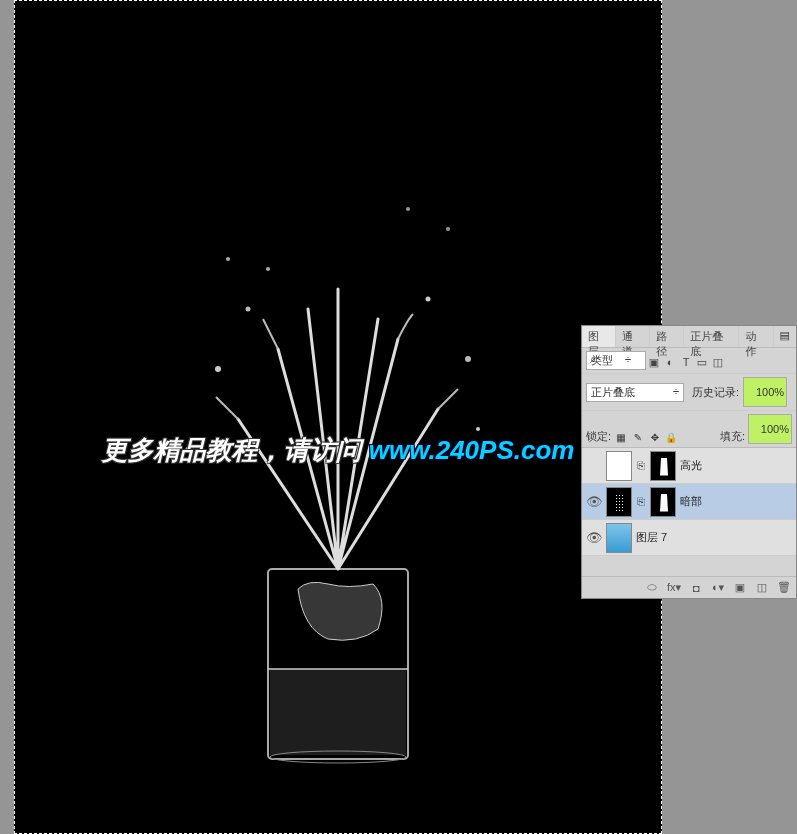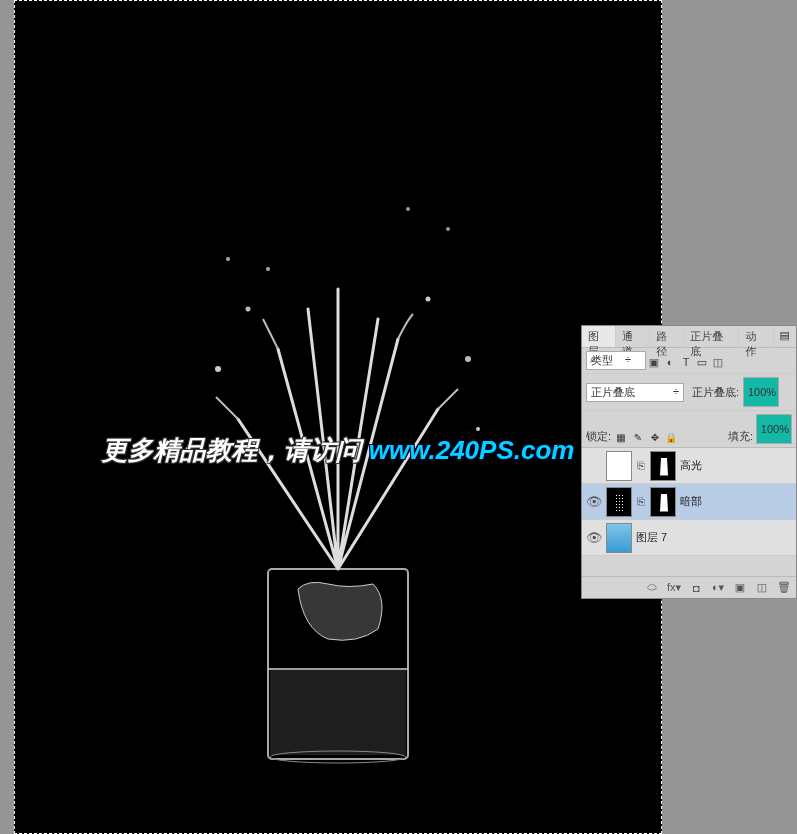--- a/index.html
+++ b/index.html
@@ -120,22 +120,22 @@
   background: #fff;
   padding: 1px 4px;
   font-size: 11px;
   width: 98px;
   display: flex;
   justify-content: space-between;
 }
 .opacity-label { font-size: 11px; margin-left: 4px; }
 .percent-input {
   border: 1px solid #aaa;
-  background: #14b8a6;
-  width: 36px;
+  background: #bef264;
+  width: 44px;
   padding: 8px 2px;
   font-size: 11px;
   text-align: right;
 }
 .panel-row3 {
   display: flex;
   align-items: flex-end;
   padding: 3px 4px;
   gap: 3px;
   border-bottom: 1px solid #bbb;
@@ -262,21 +262,21 @@
     <span class="icon-btn">T</span>
     <span class="icon-btn">▭</span>
     <span class="icon-btn">◫</span>
   </div>
 
   <div class="panel-row2">
     <div class="blend-select">
       <span>正片叠底</span>
         <span>÷</span>
     </div>
-    <span class="opacity-label">正片叠底:</span>
+    <span class="opacity-label">历史记录:</span>
     <div class="percent-input">100%</div>
   </div>
 
   <div class="panel-row3">
     <span>锁定:</span>
     <span class="lock-icon">▦</span>
     <span class="lock-icon">✎</span>
     <span class="lock-icon">✥</span>
     <span class="lock-icon">🔒</span>
     <span style="margin-left:auto">填充:</span>

